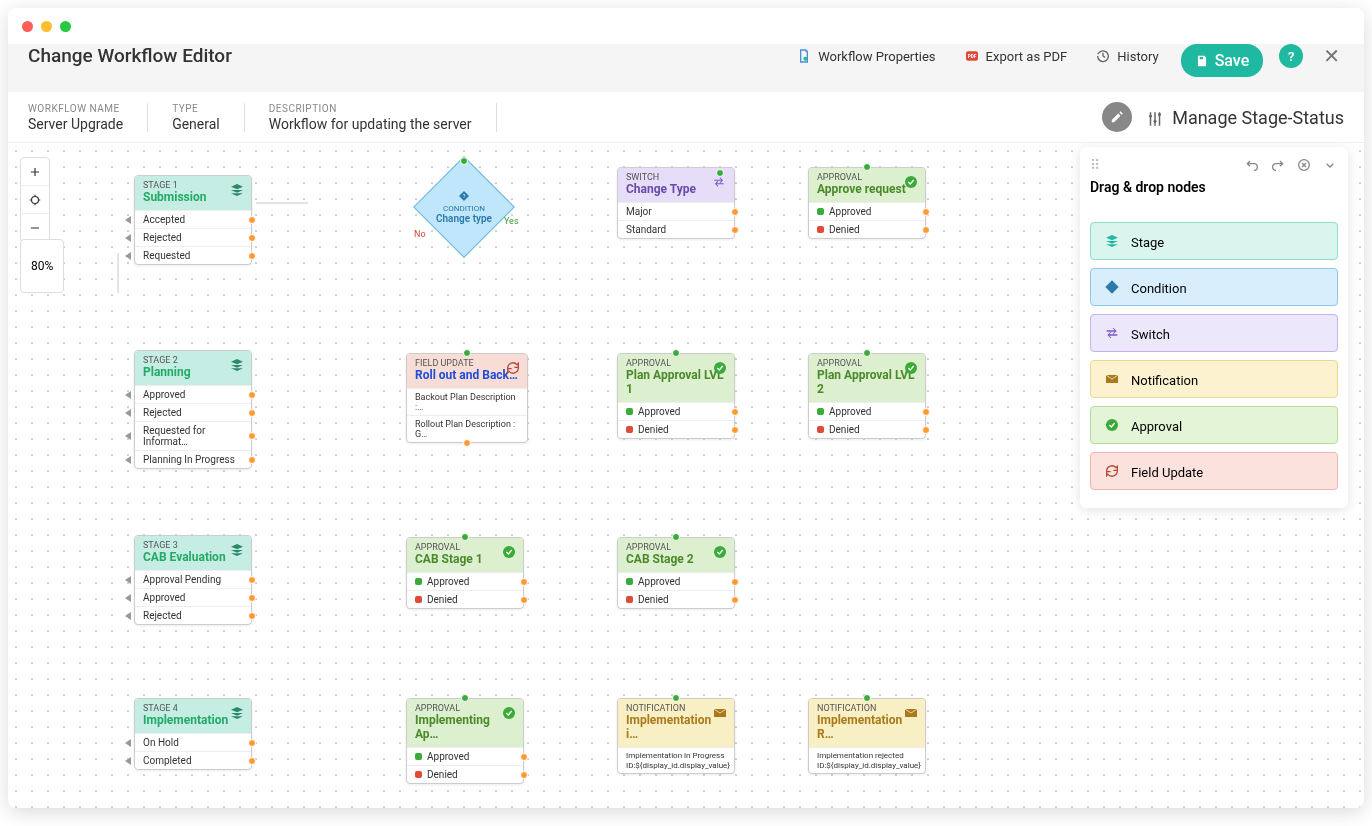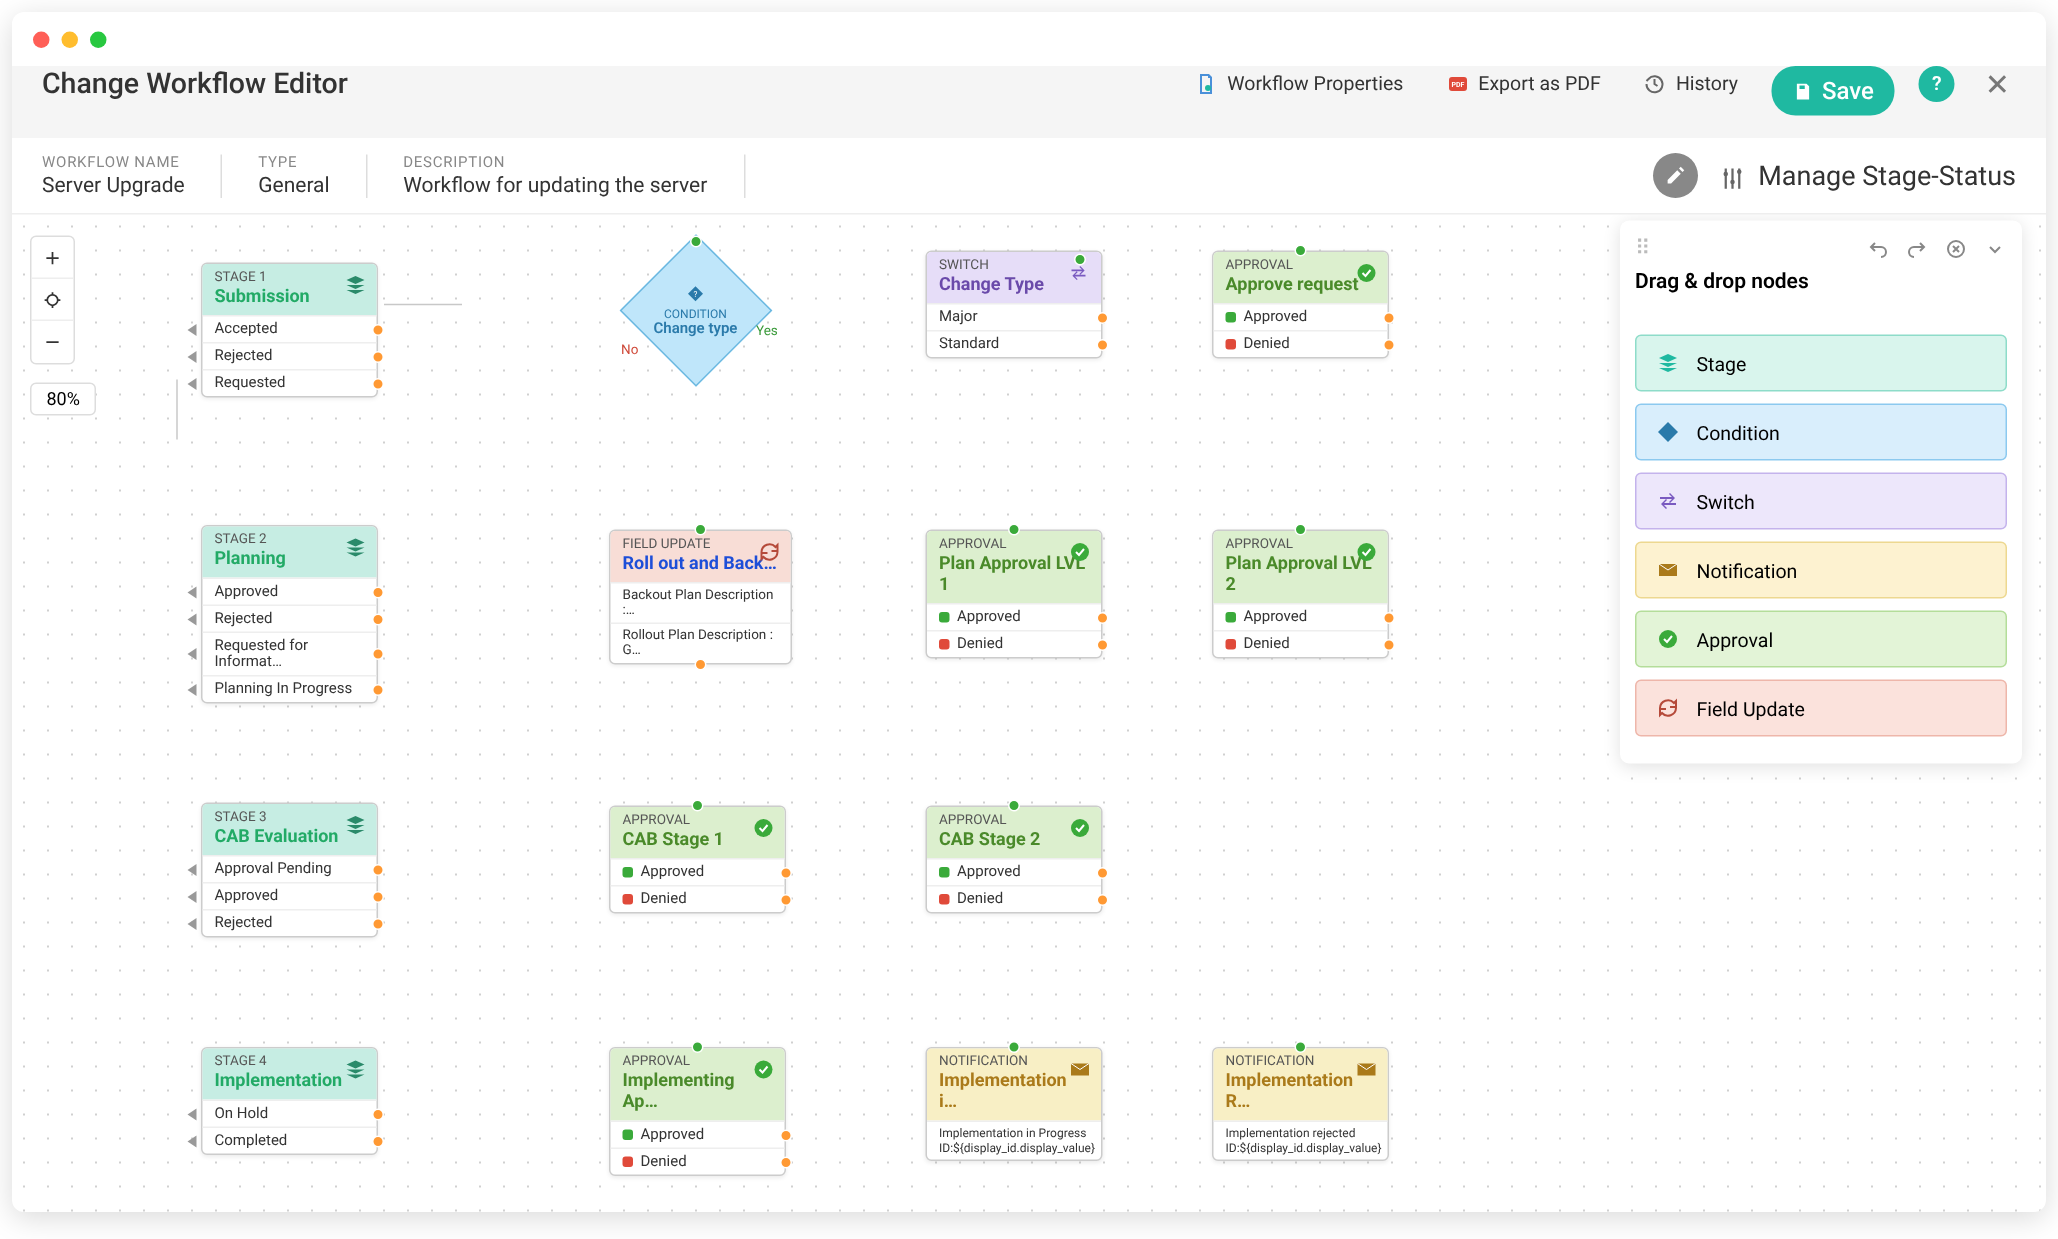--- a/index.html
+++ b/index.html
@@ -21,21 +21,21 @@
 .meta-group:last-child{border-right:none}
 .meta-label{font-size:10px;color:#888;letter-spacing:.5px;margin-bottom:2px}
 .meta-value{font-size:14px;color:#333}
 .meta-spacer{flex:1}
 .edit-circle{width:30px;height:30px;border-radius:50%;background:#888;display:flex;align-items:center;justify-content:center;color:#fff;margin-right:14px}
 .manage{display:flex;align-items:flex-end;gap:8px;font-size:18px;color:#333}
 .canvas{flex:1;position:relative;background-image:radial-gradient(circle,#d0d0d0 1px,transparent 1px);background-size:16px 16px;background-position:0 0;overflow:hidden}
 .zoom-ctrl{position:absolute;left:12px;top:14px;display:flex;flex-direction:column;gap:0;background:#fff;border:1px solid #ddd;border-radius:4px;z-index:5}
 .zoom-ctrl .zbtn{width:28px;height:28px;display:flex;align-items:center;justify-content:center;border-bottom:1px solid #eee;cursor:pointer}
 .zoom-ctrl .zbtn:last-child{border-bottom:none}
-.zoom-pct{position:absolute;left:12px;top:112px;background:#fff;border:1px solid #ddd;border-radius:4px;padding:3px 10px;font-size:12px;z-index:5}
+.zoom-pct{position:absolute;left:12px;top:96px;background:#fff;border:1px solid #ddd;border-radius:4px;padding:19px 10px;font-size:12px;z-index:5}
 .palette{position:absolute;right:16px;top:4px;width:268px;background:#fff;border-radius:6px;box-shadow:0 2px 12px rgba(0,0,0,0.12);padding:10px;z-index:10}
 .pal-top{display:flex;justify-content:space-between;align-items:center;margin-bottom:6px}
 .grip{color:#bbb;font-size:14px}
 .pal-icons{display:flex;gap:10px;color:#888}
 .pal-title{font-size:14px;font-weight:600;margin:4px 0 27px}
 .node-item{display:flex;align-items:flex-end;gap:10px;padding:9px 12px;border-radius:4px;margin-bottom:8px;border:1px solid;font-size:13px;cursor:grab}
 .ni-stage{background:#d9f5ed;border-color:#8edcc9}
 .ni-cond{background:#d9eefc;border-color:#8cc9ef}
 .ni-switch{background:#ede7fb;border-color:#c4b3ec}
 .ni-notif{background:#fdf2d0;border-color:#edd890}

